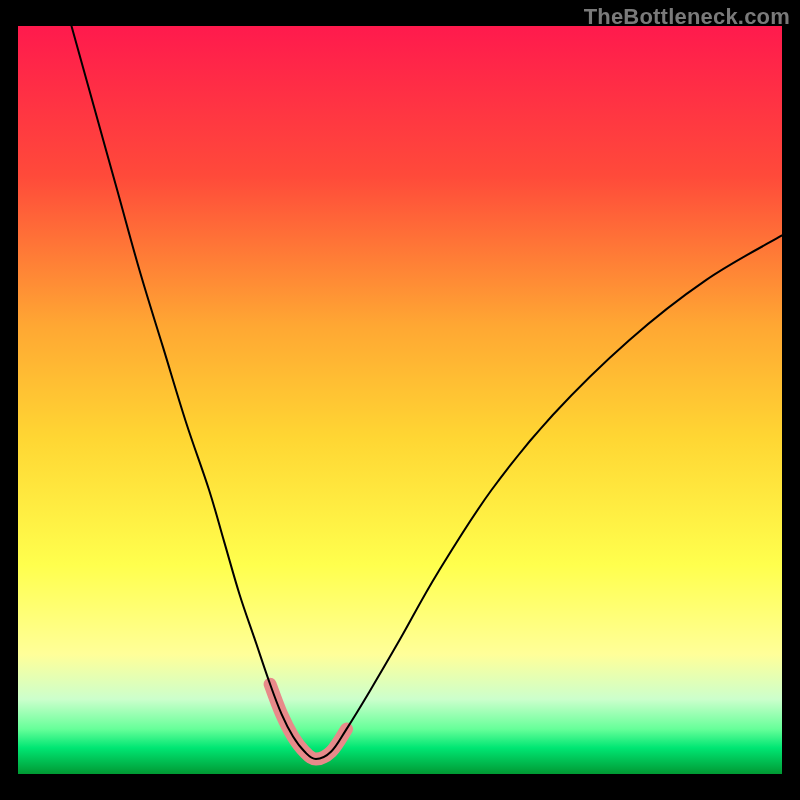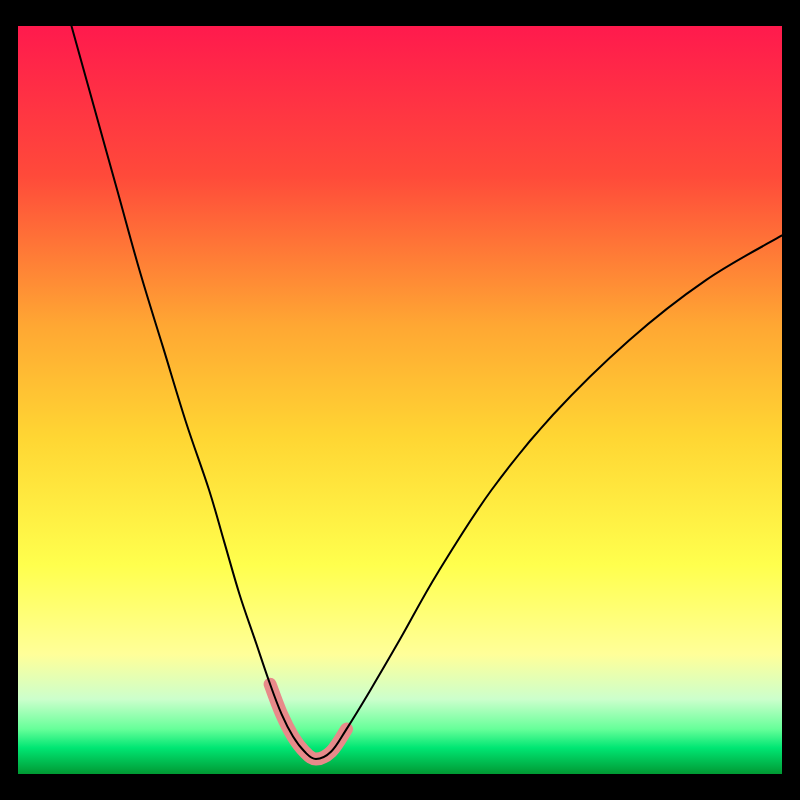--- a/index.html
+++ b/index.html
@@ -28,20 +28,21 @@
     z-index: 10;
     pointer-events: none;
   }
   svg { display: block; }
 </style>
 </head>
 <body>
 
 <div class="stage">
 
+  <div class="watermark">TheBottleneck.com</div>
 
   <svg id="chart-svg" width="800" height="800" viewBox="0 0 800 800">
     <defs>
       <linearGradient id="bg-grad" x1="0" y1="0" x2="0" y2="1">
           <stop offset="0%" stop-color="#ff1a4d"></stop>
           <stop offset="20%" stop-color="#ff4a3a"></stop>
           <stop offset="40%" stop-color="#ffa733"></stop>
           <stop offset="55.00000000000001%" stop-color="#ffd633"></stop>
           <stop offset="72%" stop-color="#ffff4d"></stop>
           <stop offset="84%" stop-color="#ffff99"></stop>

